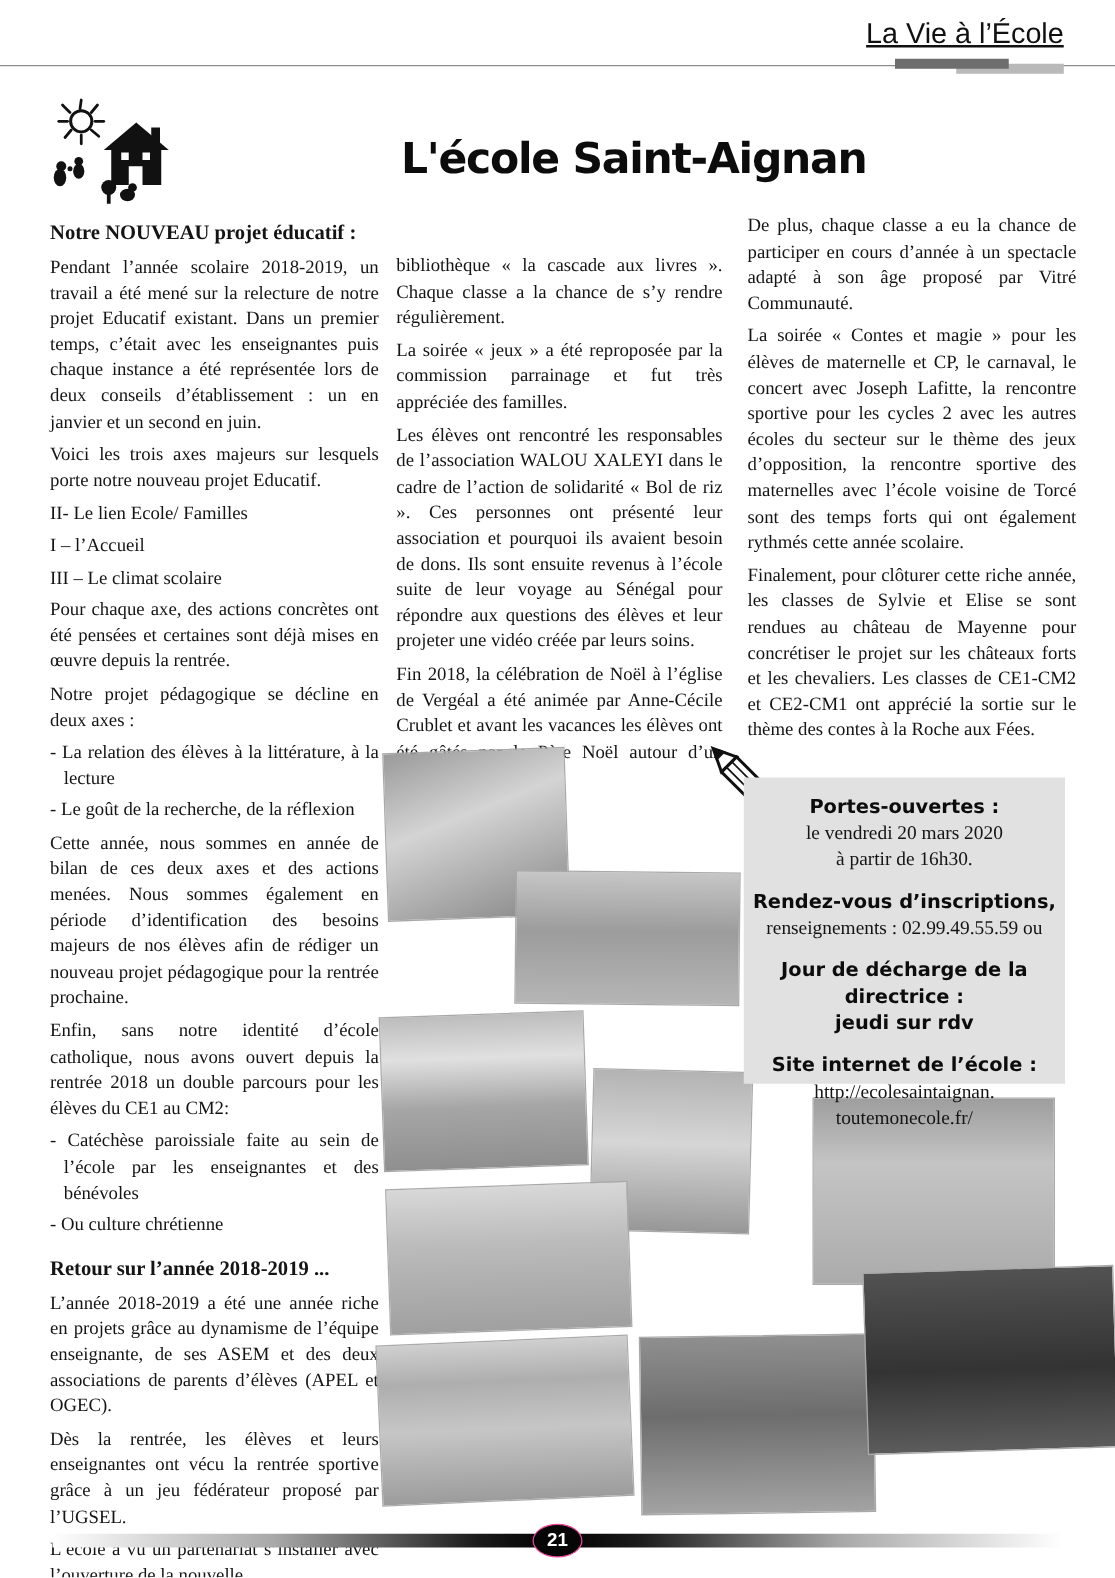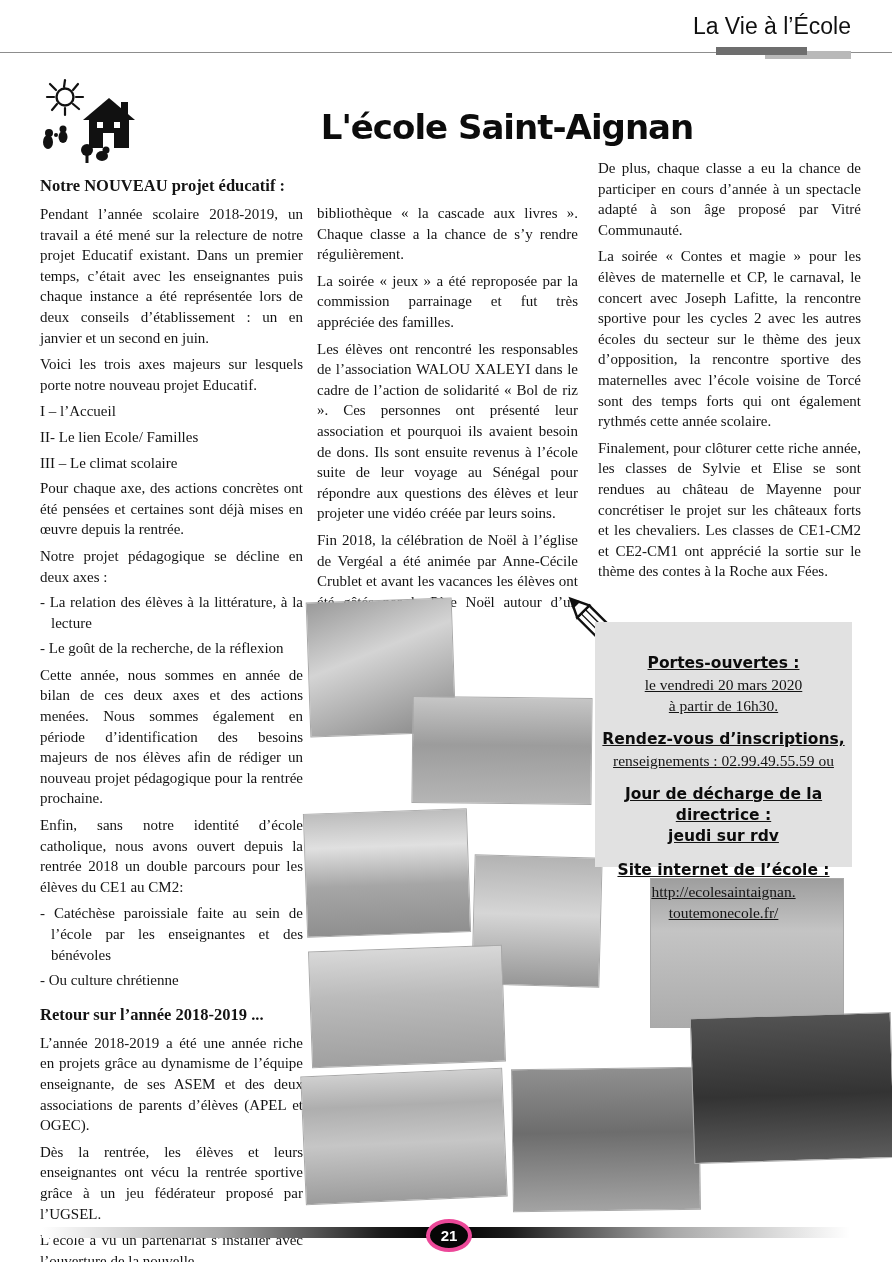--- a/index.html
+++ b/index.html
@@ -1,59 +1,59 @@
 <!DOCTYPE html>
 <html><head>
 <meta charset="utf-8">
 <style>
   html,body{margin:0;padding:0;background:#fff;}
   .page{position:relative;width:892px;height:1262px;background:#fff;overflow:hidden;
         font-family:"Liberation Serif", serif;color:#141414;}
 
   
   .section-title{position:absolute;top:13px;right:41px;width:400px;text-align:right;
-        font-family:"Liberation Sans", sans-serif;font-size:23px;font-weight:normal;color:#101010;}
+        font-family:"Liberation Sans", sans-serif;font-size:23px;font-weight:normal;color:#101010;text-decoration:underline;}
   .rule-thin{position:absolute;top:52px;left:0;width:892px;height:1px;background:#8d8d8d;}
   .rule-light{position:absolute;top:51px;left:765px;width:86px;height:8px;background:#b9b9b9;}
   .rule-dark{position:absolute;top:47px;left:716px;width:91px;height:8px;background:#6e6e6e;}
 
   .logo{position:absolute;left:38px;top:74px;}
 
   .page-title{position:absolute;left:275px;top:90px;width:430px;margin:17px;text-align:center;
         font-family:"DejaVu Sans", sans-serif;font-weight:bold;font-size:34px;letter-spacing:-1px;color:#0c0c0c;}
 
   
   .col{position:absolute;text-align:justify;font-size:15px;line-height:20.6px;}
   .col p{margin:0 0 6px 0;}
   .col .tight{margin:0 0 5px 0;}
   .col h2{font-family:"Liberation Serif", serif;font-size:16.5px;line-height:20px;
         font-weight:bold;margin:4px 0 8px 0;text-align:left;}
   .col h2.second{margin-top:14px;}
   .bullet{padding-left:11px;text-indent:-11px;}
   .col1{left:40px;top:172px;width:263px;}
   .col2{left:317px;top:167px;width:261px;margin-top:36px;}
-  .col3{left:598px;top:158px;width:263px;}
+  .col3{left:598px;top:171px;width:263px;}
 
   
   .photo{position:absolute;border:1px solid #a9a9a9;}
 
   
   .infobox{position:absolute;left:595px;top:622px;width:257px;height:245px;background:#e1e1e1;
-        text-align:center;box-sizing:border-box;padding-top:31px;text-decoration:underline;}
+        text-align:center;box-sizing:border-box;padding-top:13px;}
   .infobox .btitle{font-family:"DejaVu Sans", sans-serif;font-weight:bold;font-size:15.5px;
         line-height:21px;color:#0c0c0c;}
   .infobox .line{font-family:"Liberation Serif", serif;font-size:15.5px;line-height:21px;}
   .infobox .gap{height:13px;}
   .pencil{position:absolute;left:553px;top:588px;}
 
   
   .footer-bar{position:absolute;left:42px;top:1227px;width:808px;height:11px;
         background:linear-gradient(to right,#ffffff 0%,#a8a8a8 22%,#1b1b1b 42%,#000 50%,#1b1b1b 58%,#a8a8a8 78%,#ffffff 100%);}
   .page-badge{position:absolute;left:426px;top:1219px;width:38px;height:25px;background:#060606;
-        border:4px solid #ec4899;border-radius:50%;display:flex;align-items:center;justify-content:center;
+        border:1px solid #ec4899;border-radius:50%;display:flex;align-items:center;justify-content:center;
         font-family:"Liberation Sans", sans-serif;font-weight:bold;font-size:15px;color:#fff;}
 </style>
 </head>
 <body>
 
 <div class="page">
 
   <div class="section-title">La Vie à l’École</div>
   <div class="rule-thin"></div>
   <div class="rule-light"></div>
@@ -87,22 +87,22 @@
     <ellipse cx="64" cy="82" rx="6" ry="5" fill="#111"></ellipse>
       <circle cx="68" cy="76" r="3.5" fill="#111"></circle>
   </svg>
 
   <h1 class="page-title">L'école Saint-Aignan</h1>
 
   <div class="col col1">
     <h2>Notre NOUVEAU projet éducatif :</h2>
     <p>Pendant l’année scolaire 2018-2019, un travail a été mené sur la relecture de notre projet Educatif existant. Dans un premier temps, c’était avec les enseignantes puis chaque instance a été représentée lors de deux conseils d’établissement : un en janvier et un second en juin.</p>
     <p>Voici les trois axes majeurs sur lesquels porte notre nouveau projet Educatif.</p>
+    <p class="tight">II- Le lien Ecole/ Familles</p>
     <p class="tight">I – l’Accueil</p>
-    <p class="tight">II- Le lien Ecole/ Familles</p>
     <p class="tight">III – Le climat scolaire</p>
     <p>Pour chaque axe, des actions concrètes ont été pensées et certaines sont déjà mises en œuvre depuis la rentrée.</p>
     <p class="tight">Notre projet pédagogique se décline en deux axes :</p>
     <p class="bullet tight">- La relation des élèves à la littérature, à la lecture</p>
     <p class="bullet">- Le goût de la recherche, de la réflexion</p>
     <p>Cette année, nous sommes en année de bilan de ces deux axes et des actions menées. Nous sommes également en période d’identification des besoins majeurs de nos élèves afin de rédiger un nouveau projet pédagogique pour la rentrée prochaine.</p>
     <p>Enfin, sans notre identité d’école catholique, nous avons ouvert depuis la rentrée 2018 un double parcours pour les élèves du CE1 au CM2:</p>
     <p class="bullet tight">- Catéchèse paroissiale faite au sein de l’école par les enseignantes et des bénévoles</p>
     <p class="bullet">- Ou culture chrétienne</p>
     <h2 class="second">Retour sur l’année 2018-2019 ...</h2>

